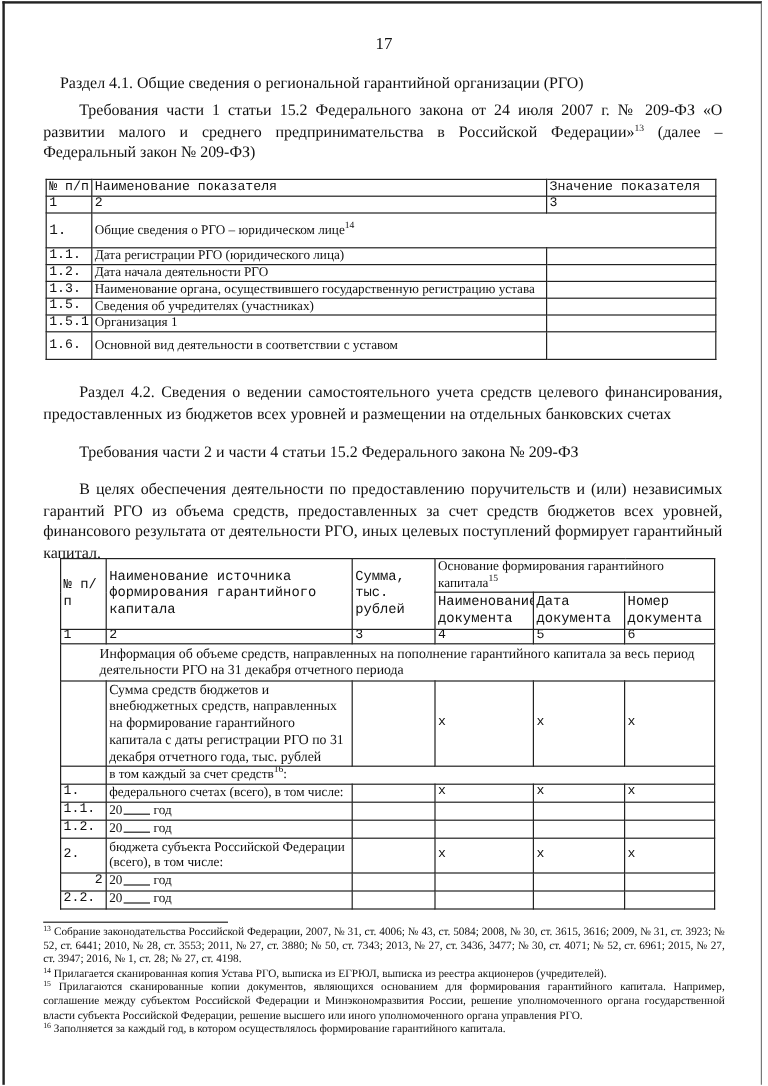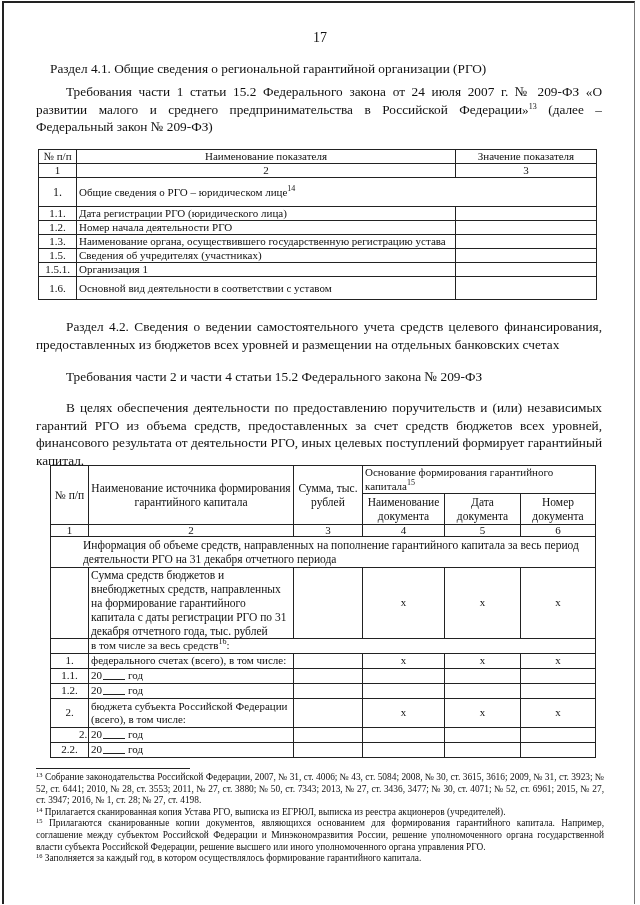--- a/index.html
+++ b/index.html
@@ -24,21 +24,21 @@
     sup { font-size: 8px; line-height: 0; vertical-align: 5px; }
 
     table.grid {
       position: absolute; border-collapse: collapse; table-layout: fixed;
       font-size: 11px; line-height: 13px;
     }
     table.grid td {
       border: 1px solid #222; padding: 0 2px; vertical-align: middle;
       overflow: hidden;
     }
-    .c { text-align: center; }
+    .c { text-align: left; font-family: Liberation Mono, monospace; }
     .l { text-align: left; }
 
     
     #t1 { left: 38px; top: 149px; width: 558px; }
     #t1 col.c1 { width: 38px; }
     #t1 col.c2 { width: 379px; }
     #t1 col.c3 { width: 141px; }
     #t1 tr.h16 td { height: 13px; }
     #t1 tr.h12 td { height: 11px; }
     #t1 tr.h30 td { height: 28px; }
@@ -102,21 +102,21 @@
     <td class="c" style="font-size:12px;">1.</td>
     <td class="l" colspan="2"><span>Общие сведения о РГО – юридическом лице</span><sup>14</sup></td>
   </tr>
   <tr class="h16">
     <td class="c">1.1.</td>
     <td class="l">Дата регистрации РГО (юридического лица)</td>
     <td></td>
   </tr>
   <tr class="h16">
     <td class="c">1.2.</td>
-    <td class="l">Номер начала деятельности РГО</td>
+    <td class="l">Дата начала деятельности РГО</td>
     <td></td>
   </tr>
   <tr class="h16">
     <td class="c">1.3.</td>
     <td class="l">Наименование органа, осуществившего государственную регистрацию устава</td>
     <td></td>
   </tr>
   <tr class="h16">
     <td class="c">1.5.</td>
     <td class="l">Сведения об учредителях (участниках)</td>
@@ -180,21 +180,21 @@
   <tr>
     <td></td>
     <td class="l hd-big" style="height:70px;">Сумма средств бюджетов и внебюджетных средств, направленных на формирование гарантийного капитала с даты регистрации РГО по 31 декабря отчетного года, тыс. рублей</td>
     <td></td>
     <td class="c">х</td>
     <td class="c">х</td>
     <td class="c">х</td>
   </tr>
   <tr>
     <td style="height:14px;"></td>
-    <td class="l" colspan="5"><span>в том числе за весь средств</span><sup>16</sup><span>:</span></td>
+    <td class="l" colspan="5"><span>в том каждый за счет средств</span><sup>16</sup><span>:</span></td>
   </tr>
 
   <tr>
     <td class="c" style="height:14px;">1.</td>
     <td class="l">федерального счетах (всего), в том числе:</td>
     <td></td>
     <td class="c">х</td>
     <td class="c">х</td>
     <td class="c">х</td>
   </tr>

